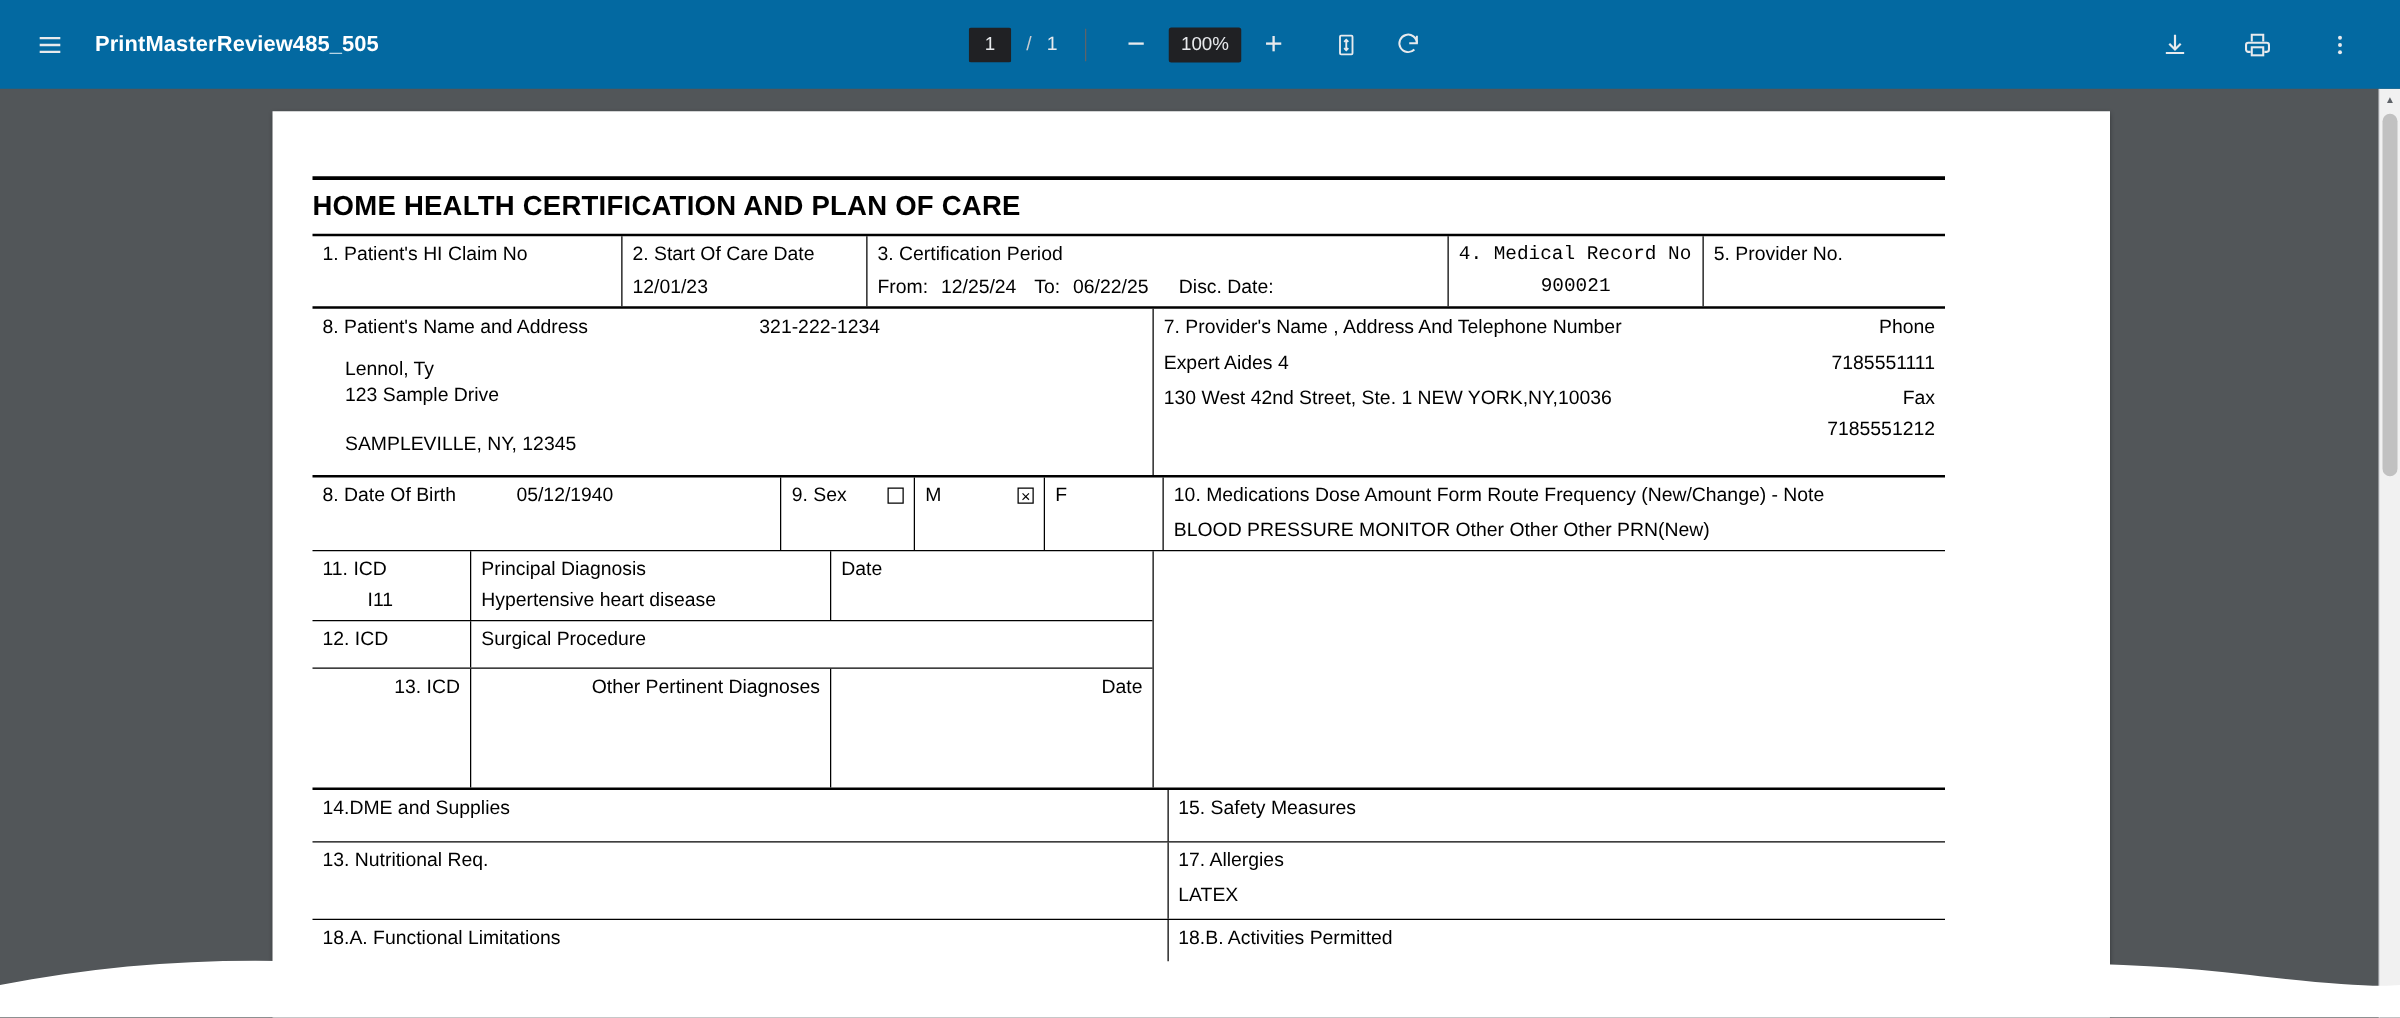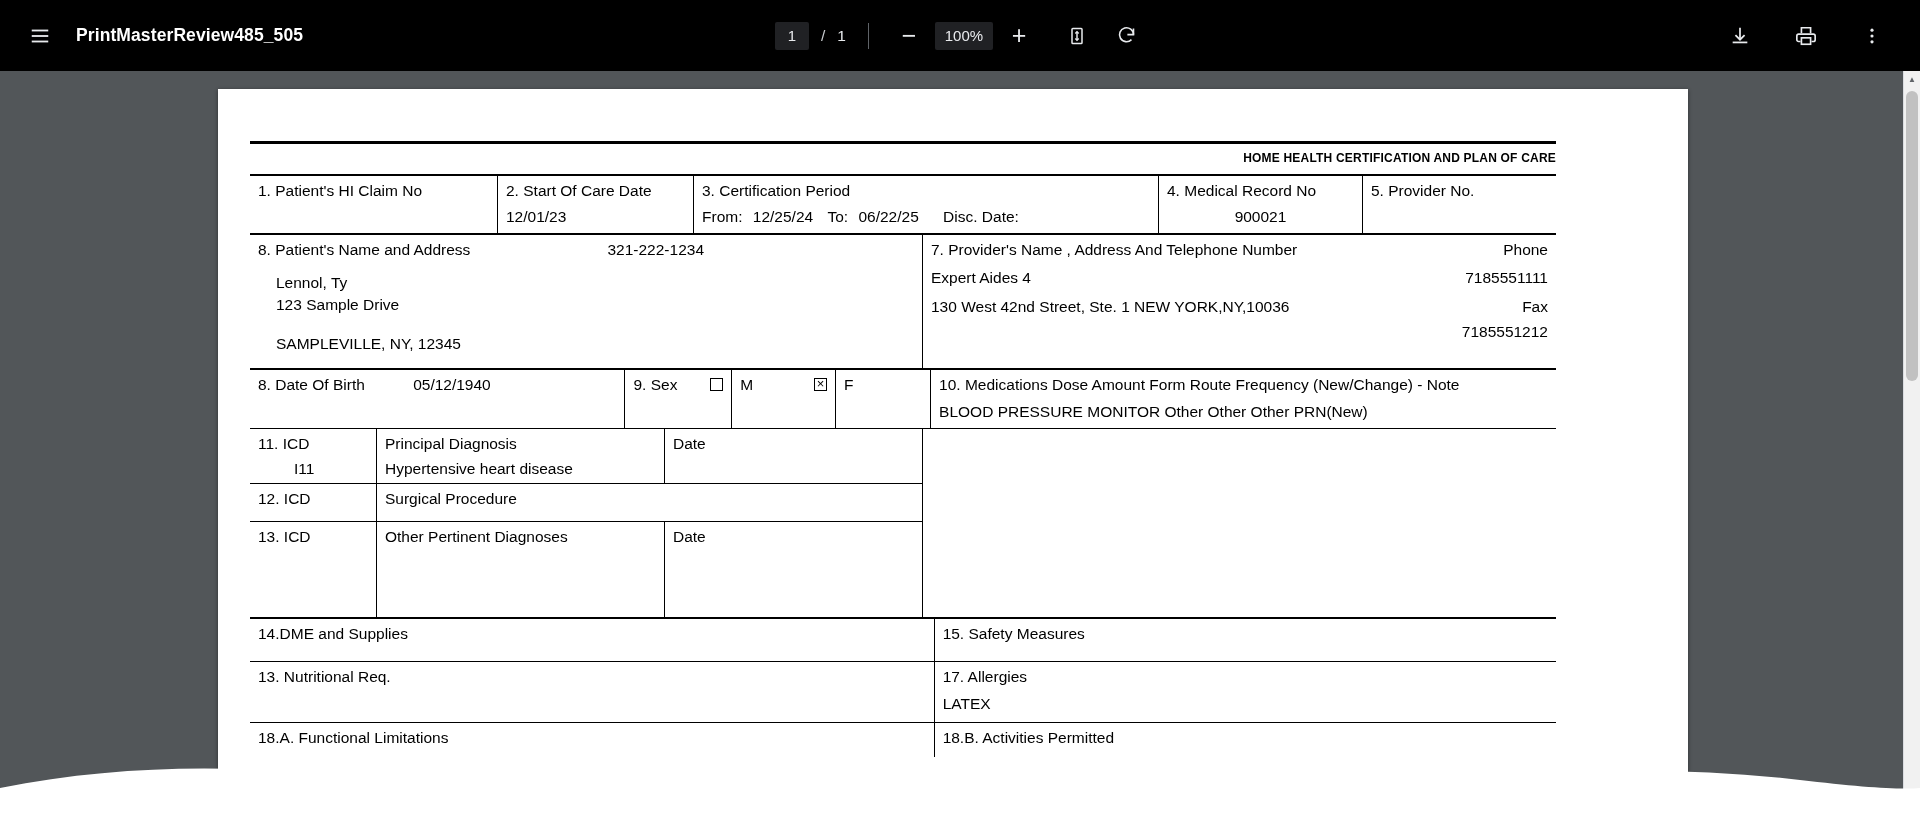--- a/index.html
+++ b/index.html
@@ -8,21 +8,21 @@
     width: 1920px; height: 814px;
     overflow: hidden;
     background: #525659;
     font-family: "Liberation Sans", sans-serif;
   }
 
   
   #toolbar {
     position: absolute; top: 0; left: 0;
     width: 1920px; height: 71px;
-    background: #000000;
+    background: #0369a1;
     display: flex; align-items: center;
     color: #e8eaed;
     z-index: 20;
   }
   .tb-left { display: flex; align-items: center; padding-left: 22px; gap: 18px; flex: 0 0 auto; }
   .tb-center { position: absolute; left: 0; right: 0; margin: 0 auto; width: 420px;
                display: flex; align-items: center; justify-content: center; gap: 8px; }
   .tb-right { margin-left: auto; display: flex; align-items: center; gap: 30px; padding-right: 30px; }
 
   .icon-btn {
@@ -98,36 +98,36 @@
   .form {
     position: absolute;
     left: 32px; top: 52px;
     width: 1306px;
     color: #000;
     font-size: 15.5px;
     line-height: 1.25;
   }
   .hdr-rule { border-top: 3px solid #000; }
   .form-title {
-    text-align: right; font-weight: bold; font-size: 12px;
+    text-align: left; font-weight: bold; font-size: 22px;
     padding: 7px 0 8px 0; letter-spacing: .2px;
   }
   .row { display: flex; border-top: 2px solid #000; }
   .cell { border-left: 1px solid #000; padding: 5px 8px 6px 8px; position: relative; }
   .cell:first-child { border-left: none; }
 
   .lbl { white-space: nowrap; }
   .val { padding-top: 7px; }
   .inline-val { display: inline-block; padding-left: 44px; }
 
   
   .c1 { width: 247px; }
   .c2 { width: 196px; }
   .c3 { width: 465px; }
-  .c4 { width: 204px; text-align: center;}
+  .c4 { width: 204px; text-align: center; font-family: Liberation Mono, monospace;}
   .c5 { width: 194px; }
 
   
   .half-l { width: 672px; }
   .half-r { width: 634px; }
 
   .phone-row { display: flex; justify-content: space-between; }
   .prov-line { display: flex; justify-content: space-between; align-items: flex-end; }
   .prov-addr { max-width: 420px; }
   .right-num { white-space: nowrap; }
@@ -152,21 +152,21 @@
   
   .dx-wrap { display: flex; border-top: 2px solid #000; }
   .dx-left { width: 672px; }
   .dx-right { width: 634px; border-left: 1px solid #000; padding: 5px 8px; }
   .dx-row { display: flex; }
   .dx-row + .dx-row { border-top: 1px solid #000; }
   .icd  { width: 126px; padding: 5px 8px; }
   .desc { width: 288px; padding: 5px 8px; border-left: 1px solid #000; }
   .date { width: 258px; padding: 5px 8px; border-left: 1px solid #000; }
   .icd-val { padding-top: 6px; padding-left: 36px; }
-  .h-tall { min-height: 96px; }
+  .h-tall { min-height: 96px; text-align: right; }
   .h-mid  { min-height: 46px; }
   .h-sm   { min-height: 38px; }
 
   .two-col { display: flex; gap: 24px; }
   .tc-l { width: 672px; padding: 5px 8px 9px 8px; }
   .tc-r { width: 634px; padding: 5px 8px 9px 8px; border-left: 1px solid #000; }
   .sub-val { padding-top: 8px; }
 </style>
 </head>
 <body>

